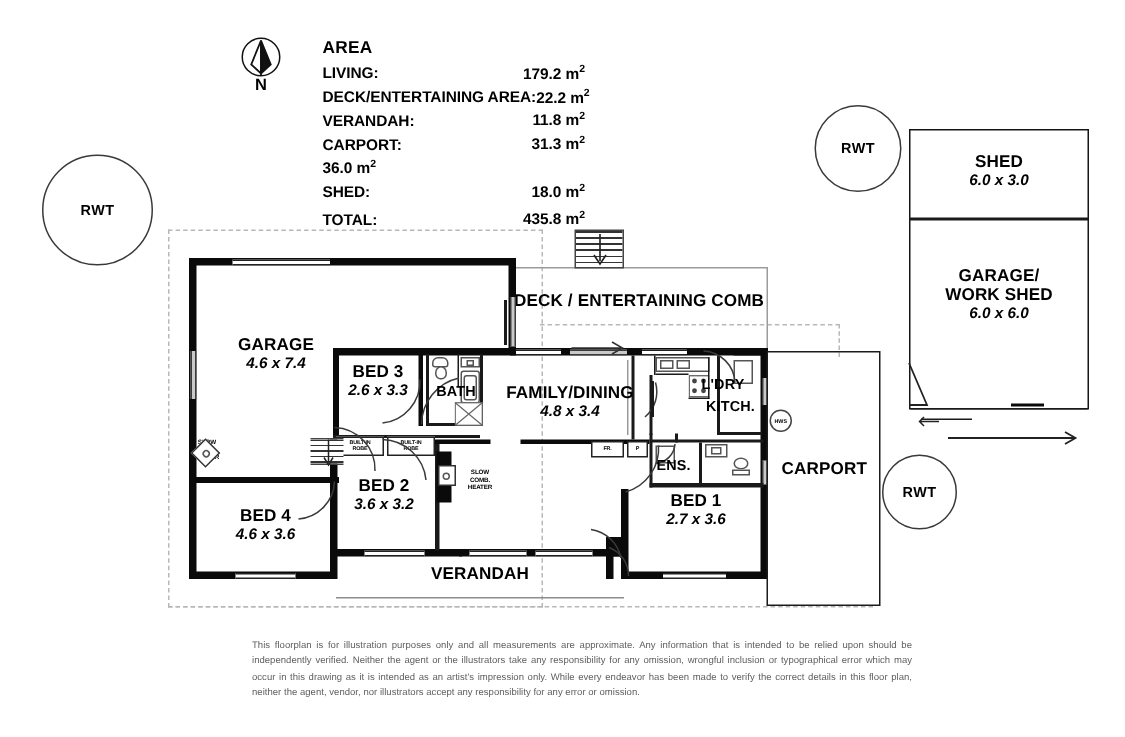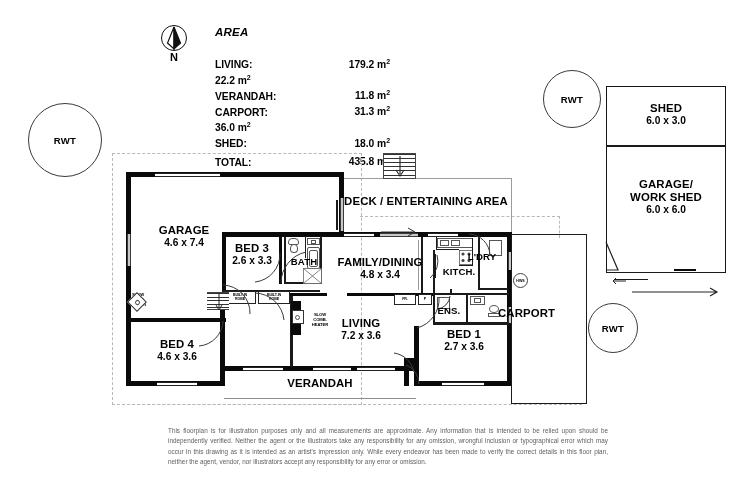--- a/index.html
+++ b/index.html
@@ -50,22 +50,21 @@
   
   .area-block {
     position: absolute;
     left: 215px; top: 26px;
     width: 175px;
   }
   .area-title {
     font-size: 11.5px;
     font-weight: bold;
     letter-spacing: .2px;
-    margin-bottom: 18px;
-    font-style: italic;
+    margin-bottom: 3px;
   }
   .area-row {
     display: flex;
     justify-content: space-between;
     align-items: baseline;
     font-size: 10.3px;
     font-weight: bold;
     line-height: 12.3px;
     letter-spacing: -0.05px;
   }
@@ -124,20 +123,21 @@
   .room-label .nm {
     display: block;
     font-size: 11.4px;
     font-weight: bold;
     letter-spacing: .1px;
   }
   .room-label .dim {
     display: block;
     font-size: 10.2px;
     font-weight: bold;
+    font-style: italic;
   }
   .room-label.small .nm { font-size: 9.6px; }
 
   .tag-box {
     position: absolute;
     border: 1px solid #222;
     box-sizing: border-box;
     background: #fff;
     font-size: 3.6px;
     font-weight: bold;
@@ -246,20 +246,21 @@
   </div>
 
   <div class="area-block">
     <div class="area-title">AREA</div>
 
     <div class="area-row">
       <span class="lbl">LIVING:</span>
       <span class="val"><span>179.2</span>&nbsp;<span>m</span><sup>2</sup></span>
     </div>
     <div class="area-row">
+      <span class="lbl">DECK/ENTERTAINING AREA:</span>
       <span class="val"><span>22.2</span>&nbsp;<span>m</span><sup>2</sup></span>
     </div>
     <div class="area-row">
       <span class="lbl">VERANDAH:</span>
       <span class="val"><span>11.8</span>&nbsp;<span>m</span><sup>2</sup></span>
     </div>
     <div class="area-row">
       <span class="lbl">CARPORT:</span>
       <span class="val"><span>31.3</span>&nbsp;<span>m</span><sup>2</sup></span>
     </div>
@@ -307,21 +308,21 @@
     <path d="M2,6 L86,6 M80,2 L87,6 L80,10" fill="none" stroke="#222" stroke-width="1.2"></path>
   </svg>
 
   <div class="dashbox" style="left:112px; top:153px; width:250px; height:252px;"></div>
   <div class="dashline" style="left:360px; top:216px; width:200px;"></div>
   <div class="dashline-v" style="left:559px; top:216px; height:22px;"></div>
   <div class="dashline" style="left:112px; top:404px; width:470px;"></div>
 
   <div class="outline-gray" style="left:340px; top:178px; width:172px; height:58px;"></div>
   <div class="room-label" style="left:340px; top:195px; width:172px;">
-    <span class="nm">DECK / ENTERTAINING AREA</span>
+    <span class="nm">DECK / ENTERTAINING COMB</span>
   </div>
 
   <div class="stairs" style="left:383px; top:153px; width:33px; height:26px;"></div>
   <svg style="position:absolute;left:394px;top:155px;width:12px;height:24px;">
     <path d="M6,1 L6,19 M2,15 L6,21 L10,15" fill="none" stroke="#222" stroke-width="1.1"></path>
   </svg>
 
   <div class="wall" style="left:126px; top:172px; width:218px; height:5px;"></div>
   <div class="win h" style="left:155px; top:172.5px; width:65px; height:4px;"></div>
 
@@ -503,21 +504,21 @@
   <svg style="position:absolute;left:405px;top:364px;width:16px;height:22px;">
     <path d="M1,1 A20,20 0 0 1 14,20" fill="none" stroke="#3a3a3a" stroke-width="1"></path>
   </svg>
 
   <div class="stairs-sm" style="left:207px; top:292px; width:22px; height:18px;"></div>
   <svg style="position:absolute;left:214px;top:292px;width:10px;height:22px;">
     <path d="M5,1 L5,16 M2,13 L5,18 L8,13" fill="none" stroke="#222" stroke-width="1"></path>
   </svg>
 
   <div class="outline-gray" style="left:511px; top:234px; width:76px; height:170px; border-color:#1b1b1b; border-width:1.3px;"></div>
-  <div class="room-label" style="left:498px; top:307px; width:55px;">
+  <div class="room-label" style="left:521px; top:307px; width:55px;">
     <span class="nm">CARPORT</span>
   </div>
 
   <div class="thin" style="left:224px; top:398px; width:192px; height:1.3px; background:#8d8d8d;"></div>
   <div class="room-label" style="left:260px; top:377px; width:120px;">
     <span class="nm">VERANDAH</span>
   </div>
 
   <div class="room-label" style="left:134px; top:224px; width:100px;">
     <span class="nm">GARAGE</span>
@@ -527,47 +528,47 @@
   <div class="room-label" style="left:131px; top:338px; width:92px;">
     <span class="nm">BED 4</span>
     <span class="dim">4.6 x 3.6</span>
   </div>
 
   <div class="room-label" style="left:224px; top:242px; width:56px;">
     <span class="nm">BED 3</span>
     <span class="dim">2.6 x 3.3</span>
   </div>
 
+  <div class="room-label" style="left:224px; top:318px; width:64px;">
+    <span class="nm">BED 2</span>
+    <span class="dim">3.6 x 3.2</span>
+  </div>
 
   <div class="room-label" style="left:426px; top:328px; width:76px;">
     <span class="nm">BED 1</span>
     <span class="dim">2.7 x 3.6</span>
   </div>
 
   <div class="room-label small" style="left:285px; top:257px; width:38px;">
     <span class="nm">BATH</span>
   </div>
 
   <div class="room-label small" style="left:461px; top:252px; width:42px;">
     <span class="nm">L'DRY</span>
   </div>
 
-  <div class="room-label small" style="left:397px; top:267px; width:42px;padding-left:41px;">
+  <div class="room-label small" style="left:425px; top:267px; width:42px;padding-left:41px;">
     <span class="nm">KITCH.</span>
   </div>
 
   <div class="room-label small" style="left:432px; top:306px; width:34px;">
     <span class="nm">ENS.</span>
   </div>
 
   <div class="room-label" style="left:330px; top:256px; width:100px;">
     <span class="nm">FAMILY/DINING</span>
     <span class="dim">4.8 x 3.4</span>
   </div>
 
-  <div class="room-label" style="left:321px; top:317px; width:80px;">
-    <span class="nm">LIVING</span>
-    <span class="dim">7.2 x 3.6</span>
-  </div>
 
   <div class="disclaimer">This floorplan is for illustration purposes only and all measurements are approximate. Any information that is intended to be relied upon should be independently verified. Neither the agent or the illustrators take any responsibility for any omission, wrongful inclusion or typographical error which may occur in this drawing as it is intended as an artist's impression only. While every endeavor has been made to verify the correct details in this floor plan, neither the agent, vendor, nor illustrators accept any responsibility for any error or omission.</div>
 
 </div>
 
 </body></html>

